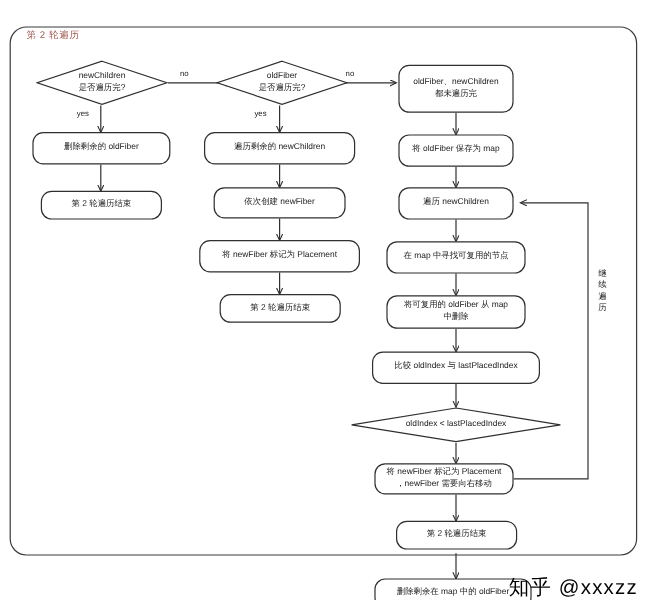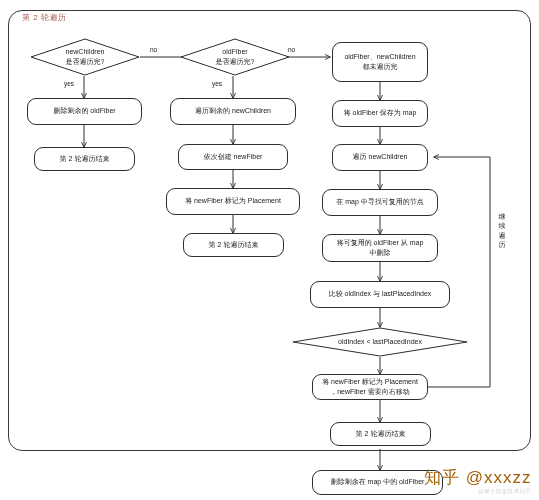--- a/index.html
+++ b/index.html
@@ -1,35 +1,35 @@
 <!DOCTYPE html>
 <html><head>
 <meta charset="utf-8">
 <style>
   html,body{margin:0;padding:0;background:#ffffff;}
   body{width:539px;height:500px;position:relative;overflow:hidden;
        font-family:"Liberation Sans","DejaVu Sans",sans-serif;}
-  #canvas{position:absolute;left:0;top:4px;width:539px;height:380px;}
+  #canvas{position:absolute;left:0;top:16px;width:539px;height:380px;}
   .frame{position:absolute;left:8px;top:6px;width:523px;height:441px;
          border:1px solid #3a3a3a;border-radius:14px;box-sizing:border-box;
          background:#ffffff;}
   .title{position:absolute;left:22px;top:8px;font-size:8px;color:#a65a52;
          letter-spacing:.5px;white-space:nowrap;}
   .node{position:absolute;box-sizing:border-box;border:1px solid #2f2f2f;
         background:#fff;border-radius:9px;display:flex;align-items:center;
         justify-content:center;text-align:center;font-size:7px;color:#1a1a1a;
         line-height:1.45;padding:2px 3px;}
   .diamond{position:absolute;display:flex;align-items:center;justify-content:center;
            text-align:center;font-size:7px;color:#1a1a1a;line-height:1.45;}
   .diamond .dshape{position:absolute;left:0;top:0;width:100%;height:100%;}
   .diamond .dtext{position:relative;z-index:2;padding:0 6px;}
   .edgelabel{position:absolute;font-size:6.5px;color:#1a1a1a;white-space:nowrap;}
   .vlabel{position:absolute;font-size:7px;color:#1a1a1a;width:10px;
           text-align:center;line-height:1.35;}
-  .wm{position:absolute;color:#a16207;white-space:nowrap;}
+  .wm{position:absolute;color:#000000;white-space:nowrap;}
   .wm-main{font-size:17px;letter-spacing:1px;}
   .wm-sub{font-size:5.5px;letter-spacing:.4px;color:#d2d2d2;}
   svg.lines{position:absolute;left:0;top:0;width:539px;height:500px;
             pointer-events:none;}
 </style>
 </head>
 <body>
 
 <div id="canvas">
 

